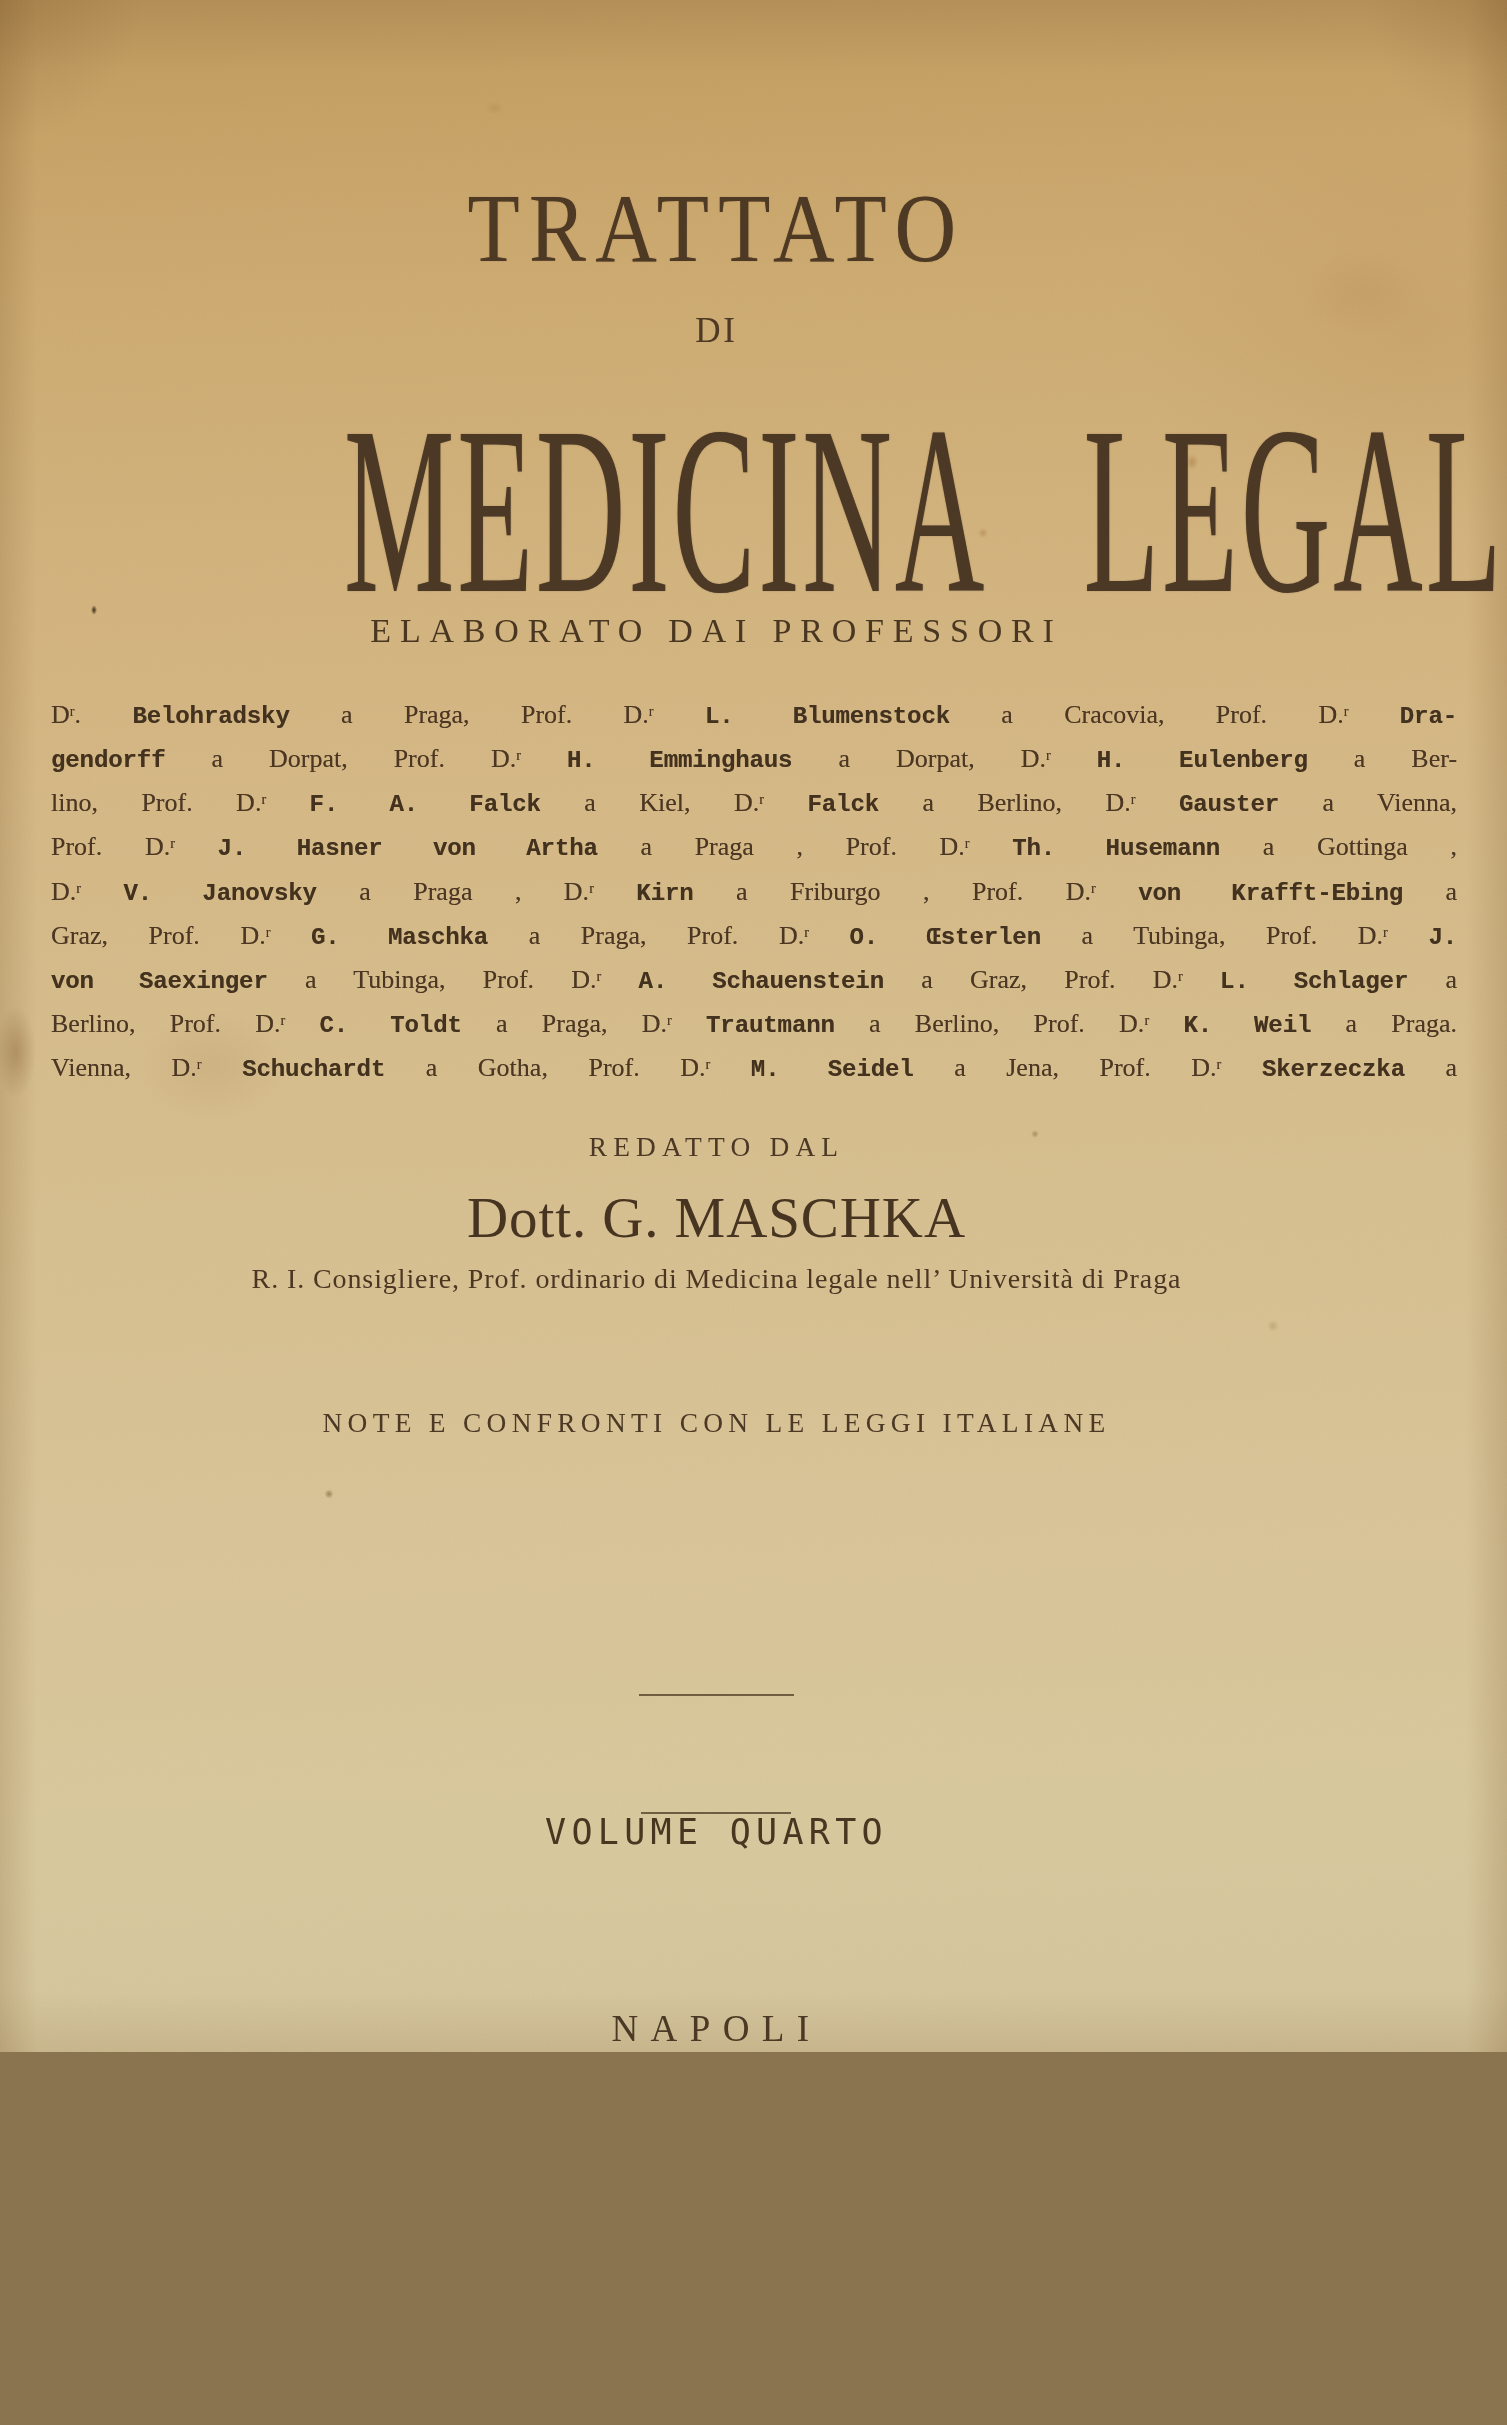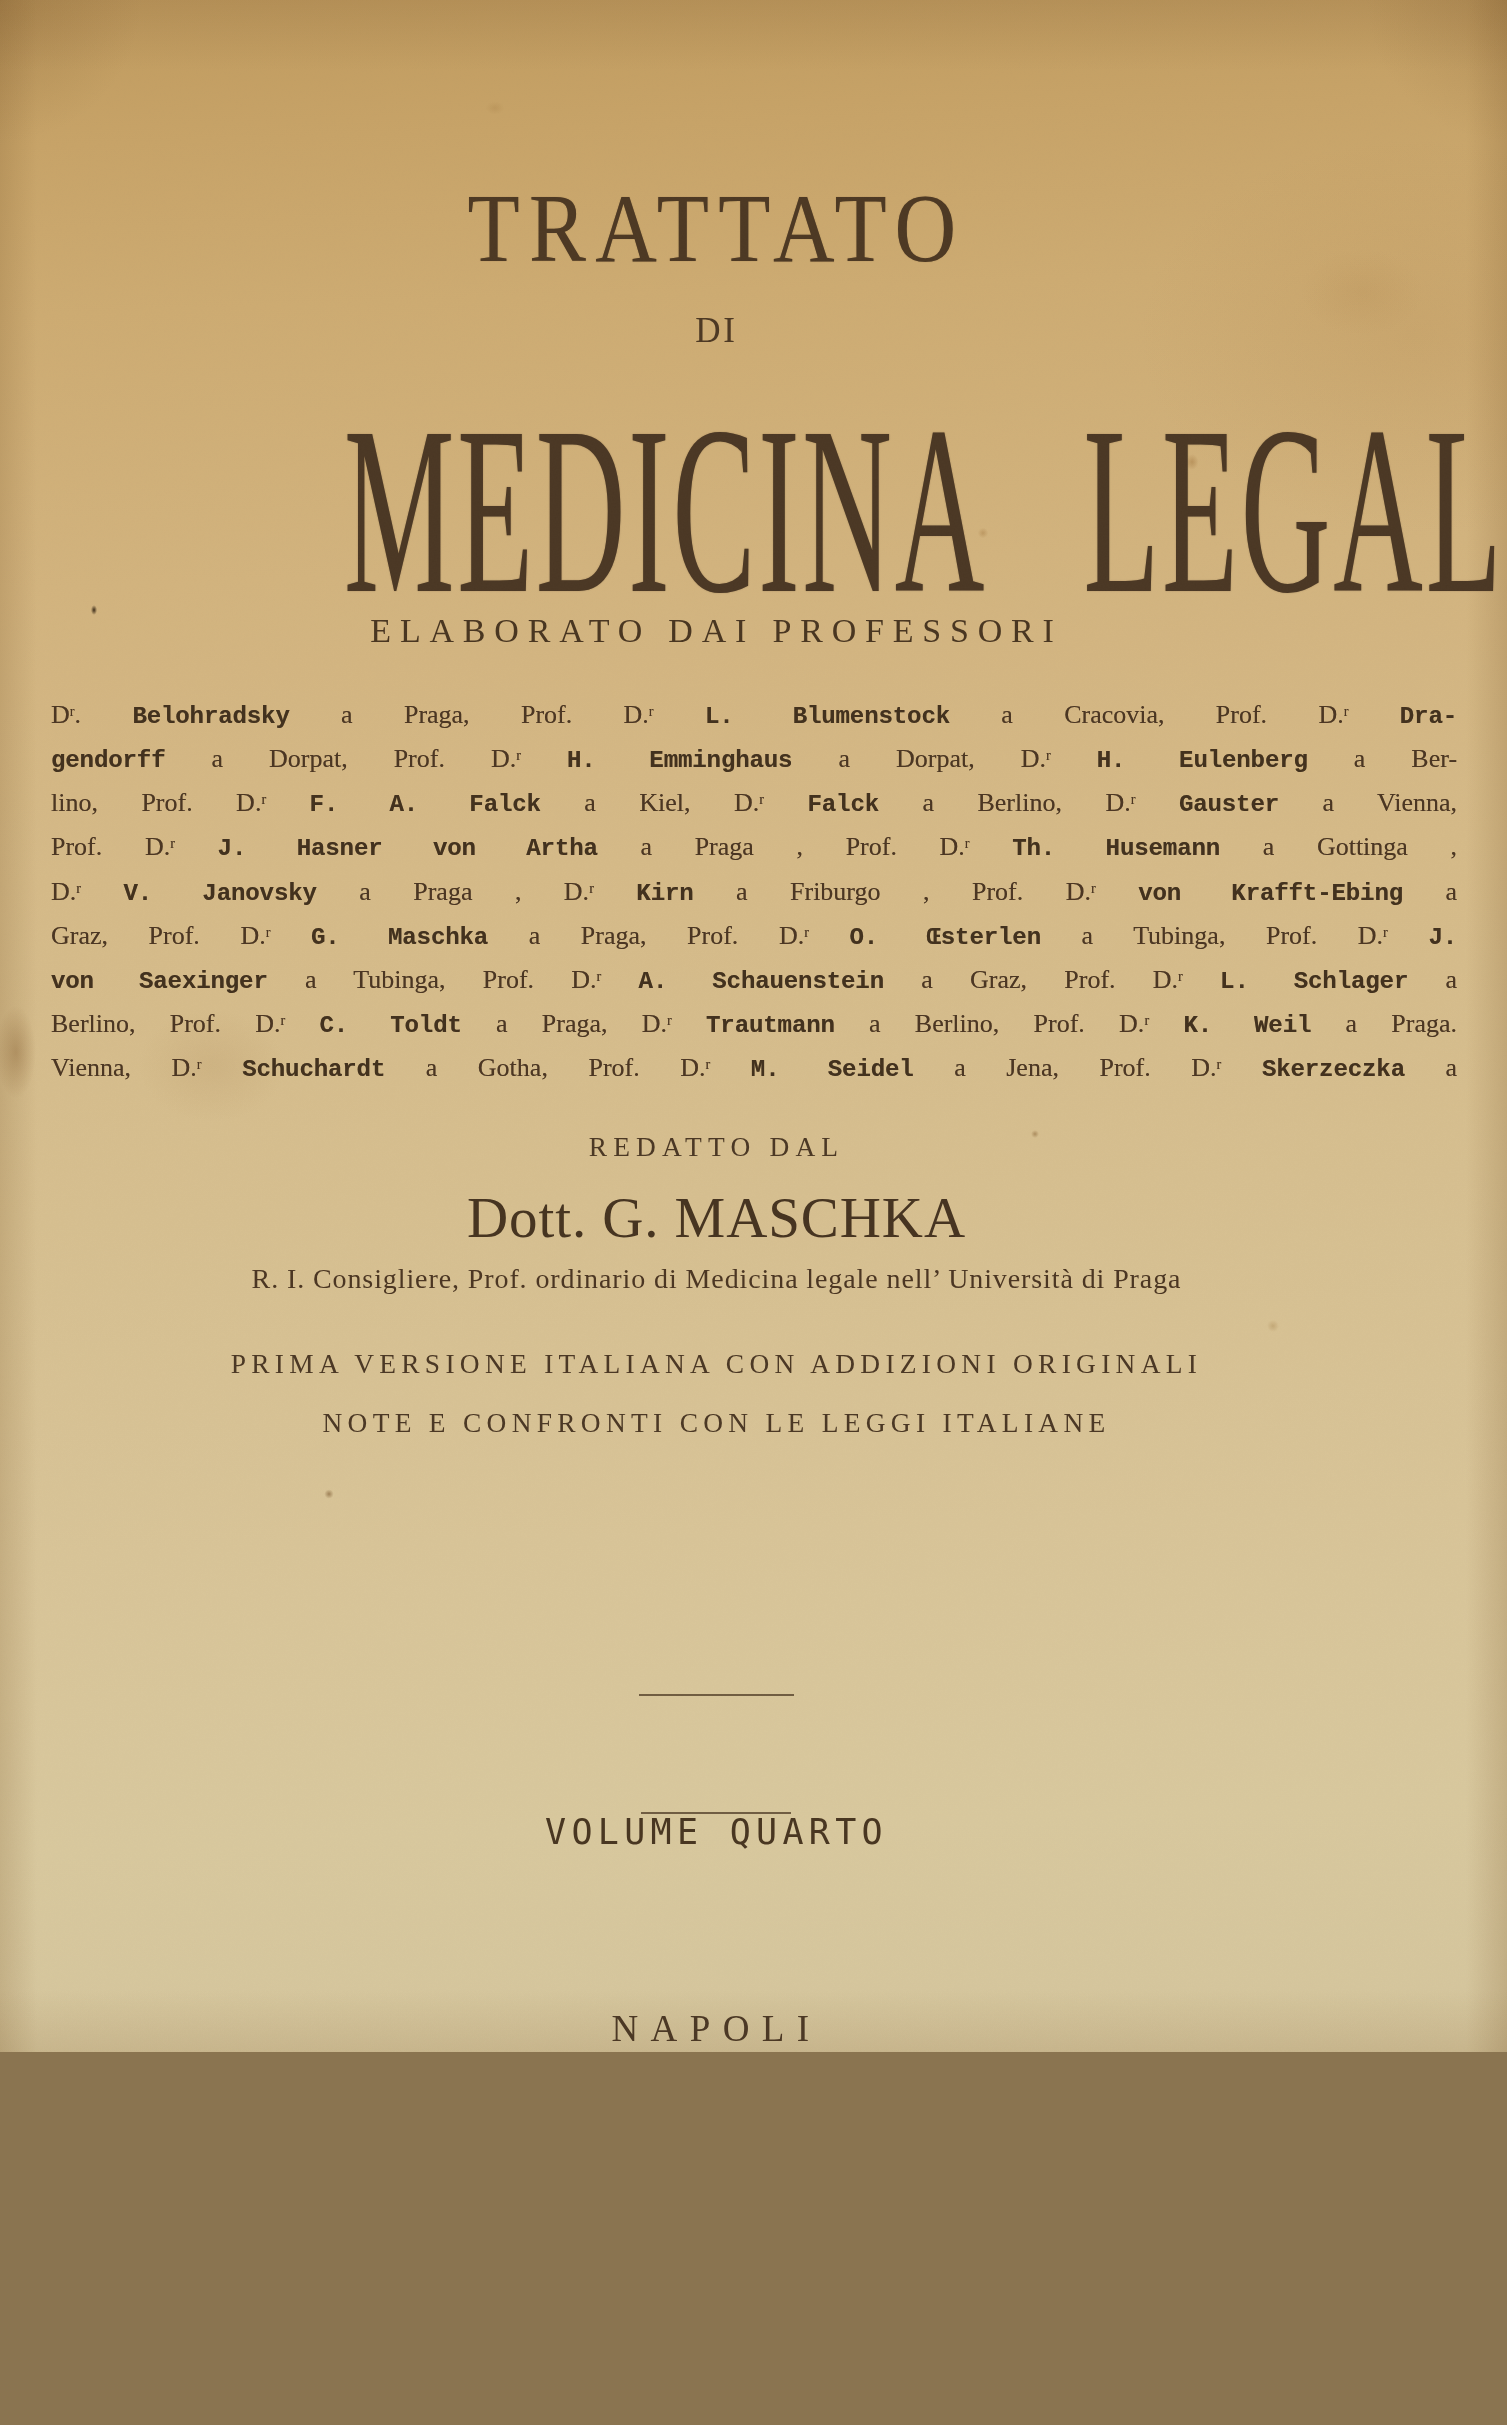--- a/index.html
+++ b/index.html
@@ -101,21 +101,20 @@
       <div class="prof-line"><span>Graz, Prof. D.</span><span class="psup">r</span><span> </span><span class="pname">G. Maschka</span><span> a Praga, Prof. D.</span><span class="psup">r</span><span> </span><span class="pname">O. Œsterlen</span><span> a Tubinga, Prof. D.</span><span class="psup">r</span><span> </span><span class="pname">J.</span></div>
       <div class="prof-line"><span class="pname">von Saexinger</span><span> a Tubinga, Prof. D.</span><span class="psup">r</span><span> </span><span class="pname">A. Schauenstein</span><span> a Graz, Prof. D.</span><span class="psup">r</span><span> </span><span class="pname">L. Schlager</span><span> a</span></div>
       <div class="prof-line"><span>Berlino, Prof. D.</span><span class="psup">r</span><span> </span><span class="pname">C. Toldt</span><span> a Praga, D.</span><span class="psup">r</span><span> </span><span class="pname">Trautmann</span><span> a Berlino, Prof. D.</span><span class="psup">r</span><span> </span><span class="pname">K. Weil</span><span> a Praga.</span></div>
       <div class="prof-line"><span>Vienna, D.</span><span class="psup">r</span><span> </span><span class="pname">Schuchardt</span><span> a Gotha, Prof. D.</span><span class="psup">r</span><span> </span><span class="pname">M. Seidel</span><span> a Jena, Prof. D.</span><span class="psup">r</span><span> </span><span class="pname">Skerzeczka</span><span> a</span></div>
     </div>
 
   <div class="centered redatto">REDATTO DAL</div>
   <div class="centered editor-name">Dott. G. MASCHKA</div>
   <div class="centered editor-role">R. I. Consigliere, Prof. ordinario di Medicina legale nell’ Università di Praga</div>
 
-  <div class="centered edition-1">PRIMA VERSIONE ITALIANA CON ADDIZIONI ORIGINALI</div>
   <div class="centered edition-2">NOTE E CONFRONTI CON LE LEGGI ITALIANE</div>
 
   <div class="rule rule-1"></div>
   <div class="centered volume">VOLUME QUARTO</div>
   <div class="rule rule-2"></div>
 
   <div class="centered napoli">NAPOLI</div>
   <div class="centered publisher">NICOLA JOVENE &amp; C.° EDITORI</div>
   <div class="centered year">1889</div>
 

